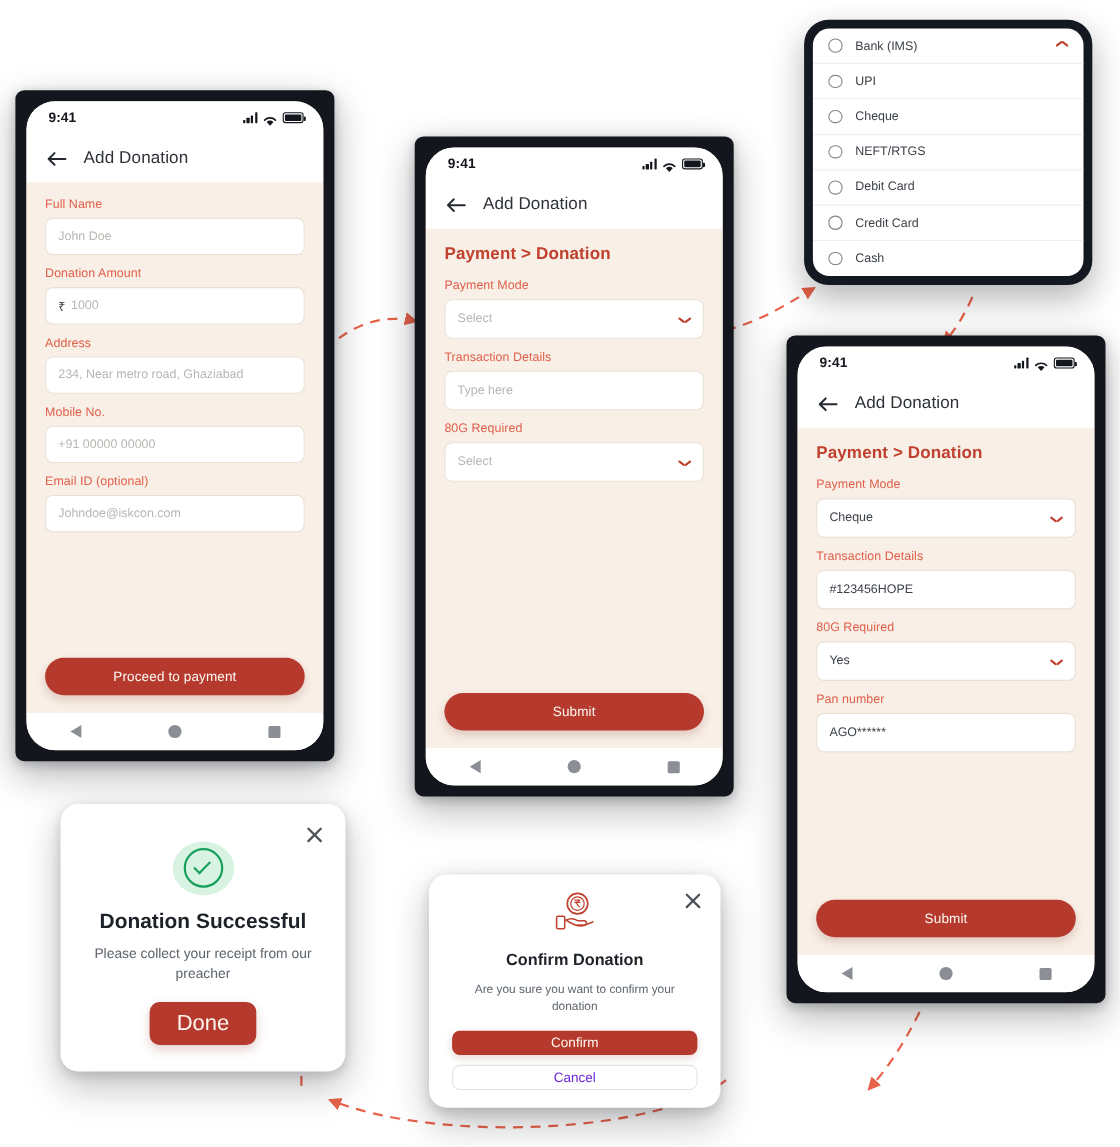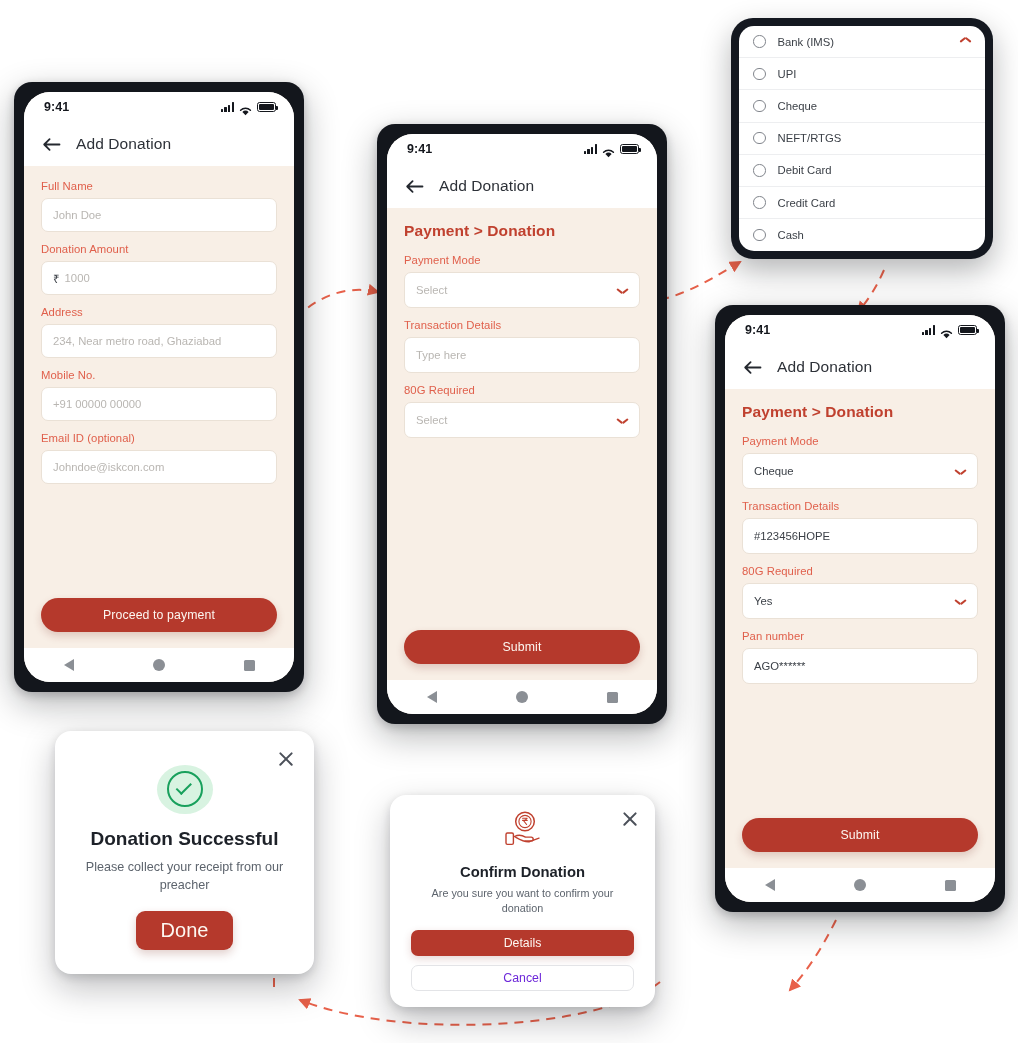--- a/index.html
+++ b/index.html
@@ -16,21 +16,21 @@
     position: relative;
     width: 1018px;
     height: 1043px;
     background: #ffffff;
   }
 
   
   .phone {
     position: absolute;
     background: #13161c;
-    border-radius: 18px;
+    border-radius: 8px;
     padding: 10px;
     box-shadow: 0 12px 34px rgba(10,12,18,0.30), 0 3px 10px rgba(10,12,18,0.20);
   }
   .phone-screen {
     width: 100%;
     height: 100%;
     background: #faf2e9;
     border-radius: 26px;
     overflow: hidden;
     display: flex;
@@ -278,21 +278,21 @@
     margin-top: 16px;
     background: #b5392c; color: #fdf7f1;
     border: none; border-radius: 9px;
     width: 97px; height: 45px;
     font-size: 20px; font-family: inherit; cursor: pointer;
     box-shadow: 0 4px 10px rgba(120,35,25,0.22);
   }
 
   
   #modal-confirm { left: 390px; top: 795px; width: 265px; height: 212px; padding: 14px 21px 16px; }
-  #modal-confirm .modal-title { font-size: 14.8px; margin-bottom: 6px; }
+  #modal-confirm .modal-title { font-size: 14.8px; margin-bottom: 12px; }
   #modal-confirm .modal-sub { font-size: 10.8px; margin-bottom: 13px; }
   .hand-coin { margin-bottom: 9px; }
   .confirm-btn {
     width: 100%; height: 33px; border: none; border-radius: 7px;
     background: #b5392c; color: #fdf7f1;
     font-size: 12.3px; font-family: inherit; cursor: pointer;
     margin-bottom: 9px;
     box-shadow: 0 3px 8px rgba(120,35,25,0.18);
   }
   .cancel-btn {
@@ -615,17 +615,17 @@
         <circle cx="25" cy="12.5" r="9.3" fill="none" stroke="#c0412f" stroke-width="1.5"></circle>
         <circle cx="25" cy="12.5" r="6.1" fill="none" stroke="#c0412f" stroke-width="1.1"></circle>
         <path d="M22.6 9.2 h4.6 M22.6 11.4 h4.6 M26.4 9.2 c0 2.2 -1.5 2.2 -3.1 2.2 l3.3 4.1" stroke="#c0412f" stroke-width="1.1" fill="none" stroke-linecap="round"></path>
         <path d="M14.5 27.5 c4 -2.2 8 -1.2 11 0.6 l5.8 0 a1.9 1.9 0 0 1 0 3.8 l-6.4 0" stroke="#c0412f" stroke-width="1.4" fill="none" stroke-linecap="round" stroke-linejoin="round"></path>
         <path d="M14.5 27.5 c6 3.4 10 6 15 5.2 l9.5 -3.6" stroke="#c0412f" stroke-width="1.4" fill="none" stroke-linecap="round" stroke-linejoin="round"></path>
         <rect x="6" y="24" width="7.4" height="11.4" rx="1.4" fill="none" stroke="#c0412f" stroke-width="1.4"></rect>
       </svg>
     </div>
     <div class="modal-title">Confirm Donation</div>
     <div class="modal-sub">Are you sure you want to confirm your donation</div>
-    <button class="confirm-btn">Details</button>
+    <button class="confirm-btn">Confirm</button>
     <button class="cancel-btn">Cancel</button>
   </div>
 
 </div>
 
 </body></html>

